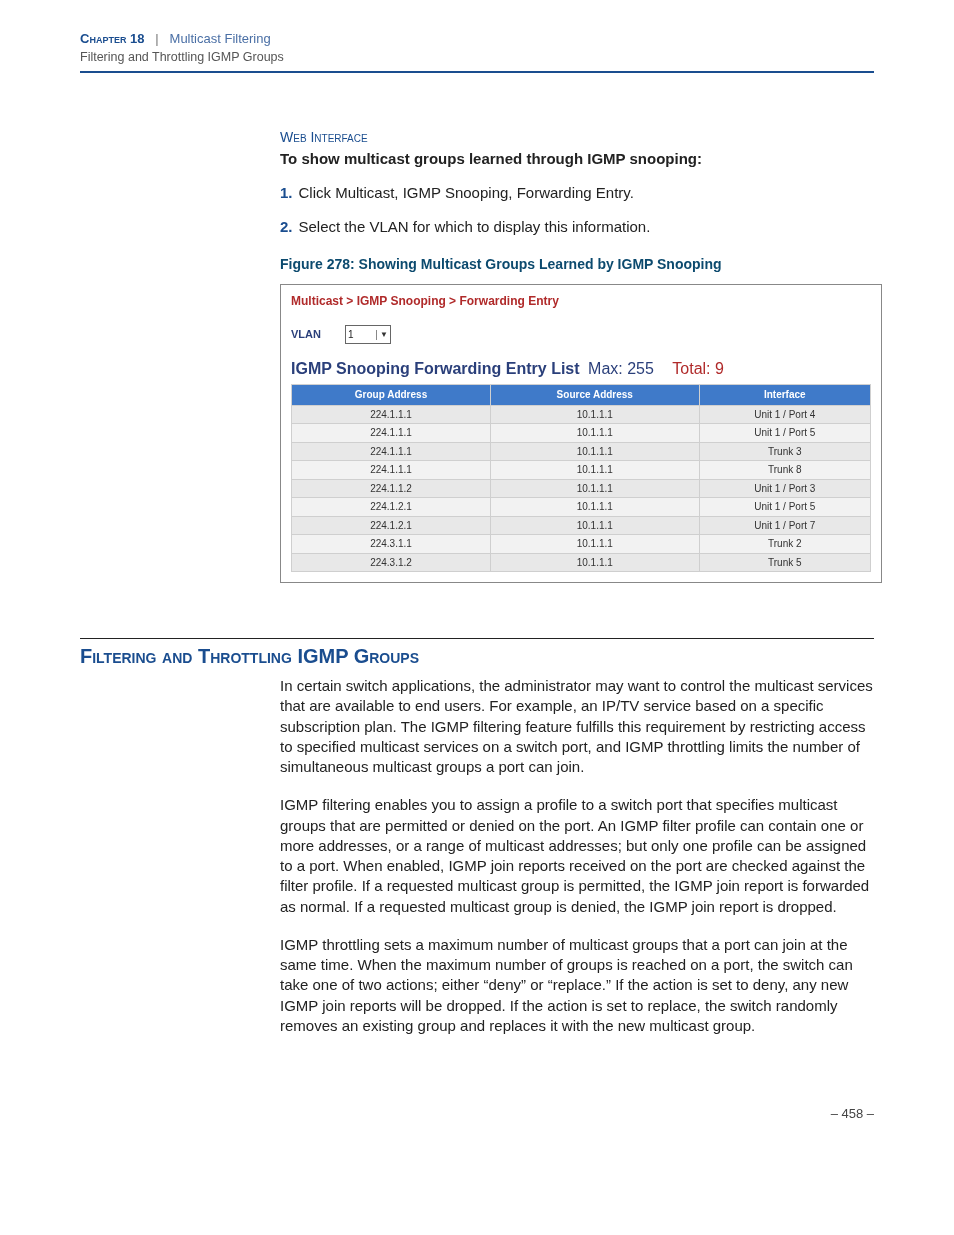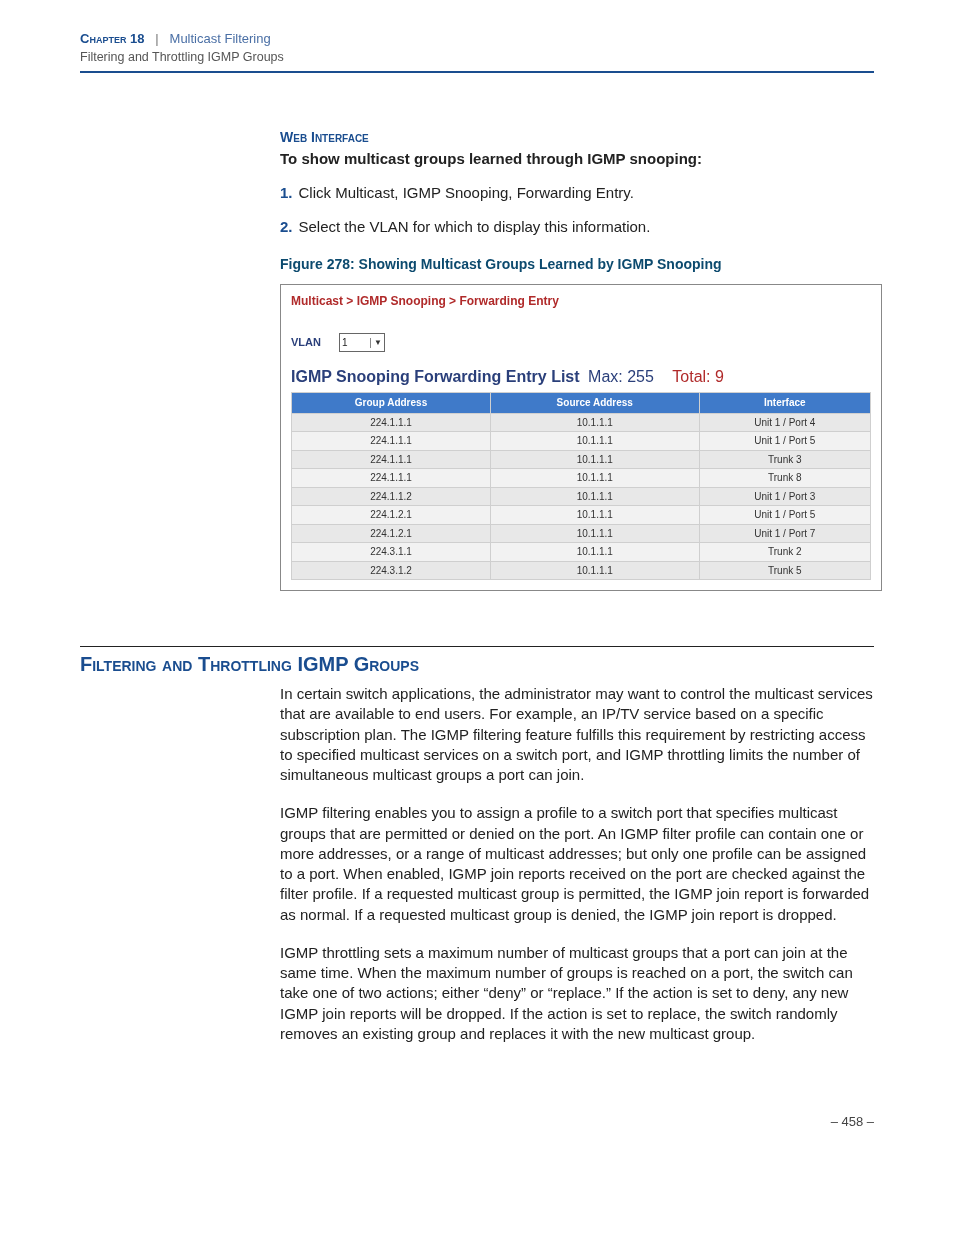--- a/index.html
+++ b/index.html
@@ -32,21 +32,21 @@
   .ch-sub { color: #555; font-size:12.5px;}
   .content {
     margin-left: 200px;
     margin-top: 55px;
     font-size: 15px;
     line-height: 1.35;
     color: #222;
   }
   .smallcaps-heading {
     font-variant: small-caps;
-    font-weight: bold;
+    font-weight: normal;
     color: #1a4d8f;
     font-size: 14px;
     margin-bottom: 2px;
   }
   .content p { margin: 0 0 14px 0; font-weight: bold; }
   ol.steps { margin: 10px 0 18px 0; padding-left: 0; list-style: none; }
   ol.steps li { margin-bottom: 14px; }
   .step-num { font-weight: bold; color: #1a4d8f; margin-right: 6px;}
   .figure-caption {
     font-weight: bold;
@@ -59,23 +59,23 @@
     background: #fff;
     padding: 8px 10px 10px 10px;
     margin: 0 0 0 -0px;
     width: 580px;
     font-family: Arial, sans-serif;
   }
   .breadcrumb {
     color: #b02a2a;
     font-weight: bold;
     font-size: 12px;
-    margin-bottom: 24px;
-  }
-  .vlan-row { font-size: 11px; margin-bottom: 14px; display:flex; align-items:center; gap: 18px;}
+    margin-bottom: 16px;
+  }
+  .vlan-row { font-size: 11px; margin-bottom: 14px; display:flex; align-items:center; gap: 24px;}
   .vlan-label { font-weight: bold; color: #2a3f7a; }
   .vlan-select {
     border: 1px solid #666;
     height: 17px;
     width: 40px;
     font-size: 10px;
     padding: 0 2px;
     display: inline-flex;
     align-items: center;
     justify-content: space-between;

